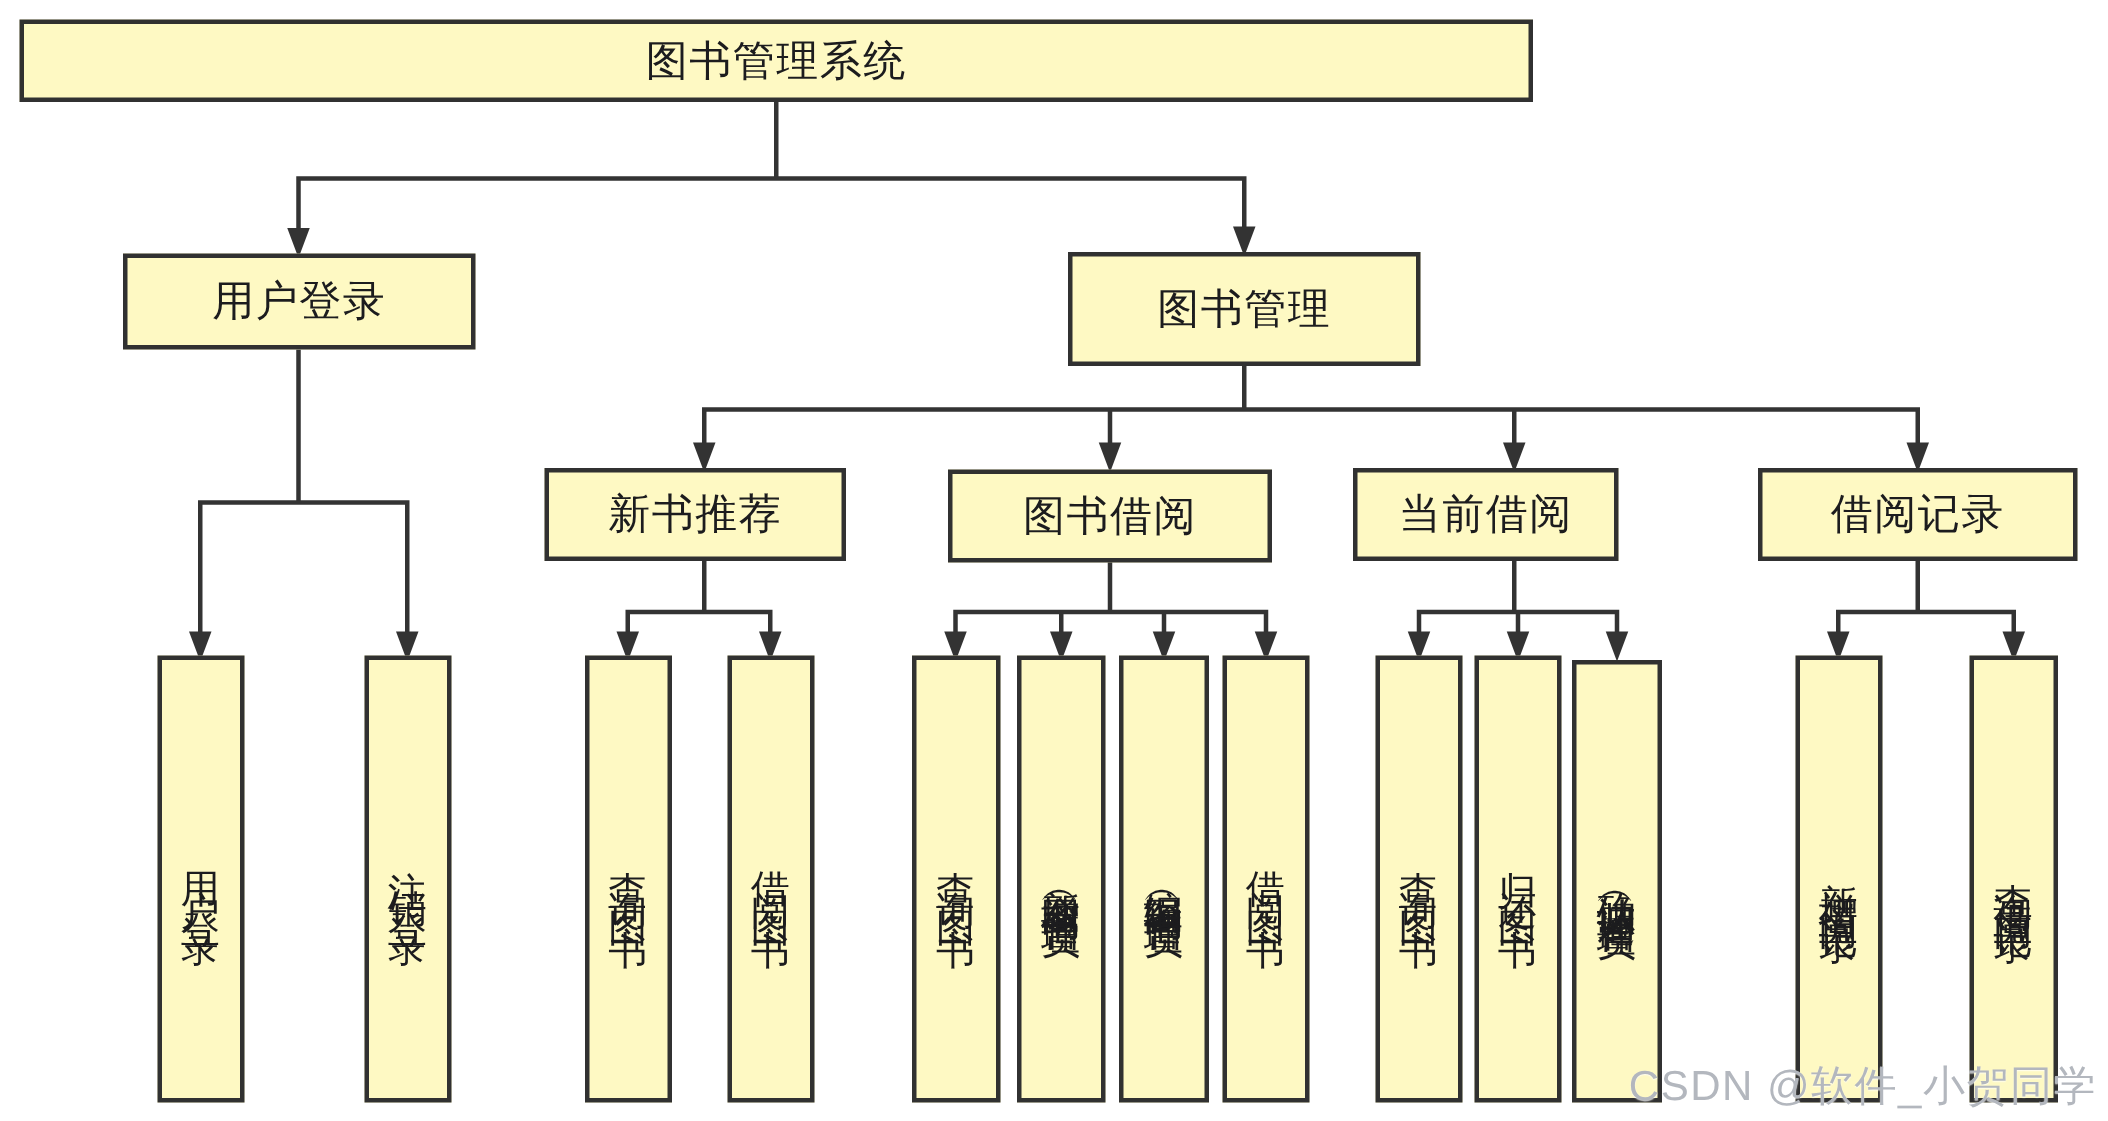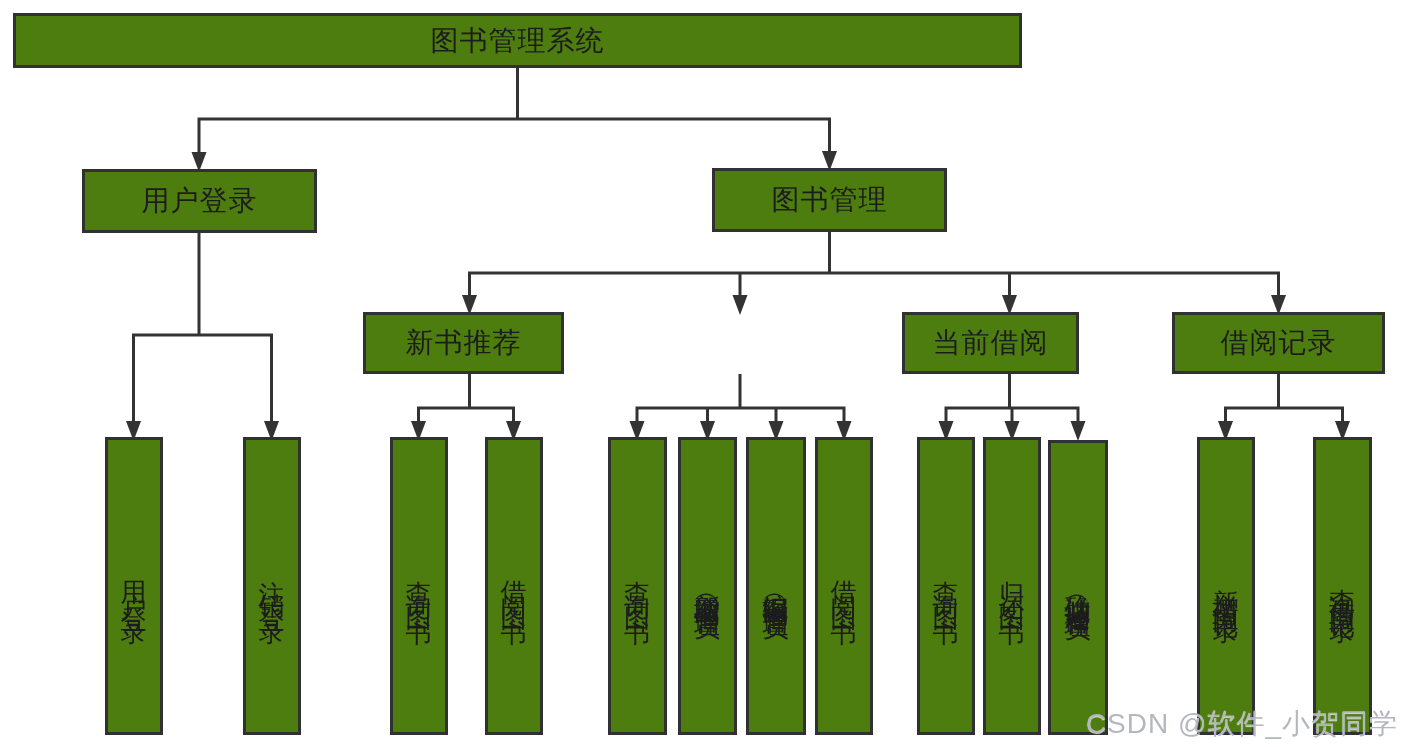--- a/index.html
+++ b/index.html
@@ -8,21 +8,21 @@
     width:1405px;height:747px;
     background:#ffffff;
     font-family:"Liberation Sans","DejaVu Sans",sans-serif;
     overflow:hidden;
   }
   .wires{position:absolute;left:0;top:0;z-index:1;}
   .node{
     position:absolute;
     box-sizing:border-box;
     border:3px solid #313131;
-    background:#4d7c0f;
+    background:#fef9c3;
     display:flex;align-items:center;justify-content:center;
     color:#1c1c1e;
     z-index:2;
   }
   .node.hlabel{font-size:28px;letter-spacing:1px;white-space:nowrap;}
   .leaf span.v{
     writing-mode:vertical-rl;
     text-orientation:mixed;
     font-size:26px;
     line-height:1;
@@ -90,26 +90,29 @@
     </g>
   </svg>
 
   <div class="node hlabel" style="left:13px;top:13px;width:1009px;height:55px">
     <span>图书管理系统</span>
   </div>
 
   <div class="node hlabel" style="left:82px;top:169px;width:235px;height:64px">
     <span>用户登录</span>
   </div>
-  <div class="node hlabel" style="left:712px;top:168px;width:235px;height:64px">
+  <div class="node hlabel" style="left:712px;top:168px;width:235px;height:76px">
     <span>图书管理</span>
   </div>
 
   <div class="node hlabel" style="left:363px;top:312px;width:201px;height:62px">
     <span>新书推荐</span>
+  </div>
+  <div class="node hlabel" style="left:632px;top:313px;width:216px;height:62px">
+    <span>图书借阅</span>
   </div>
   <div class="node hlabel" style="left:902px;top:312px;width:177px;height:62px">
     <span>当前借阅</span>
   </div>
   <div class="node hlabel" style="left:1172px;top:312px;width:213px;height:62px">
     <span>借阅记录</span>
   </div>
 
   <div class="node leaf" style="left:105px;top:437px;width:58px;height:298px">
     <span class="v ls-lg">用户登录</span>

